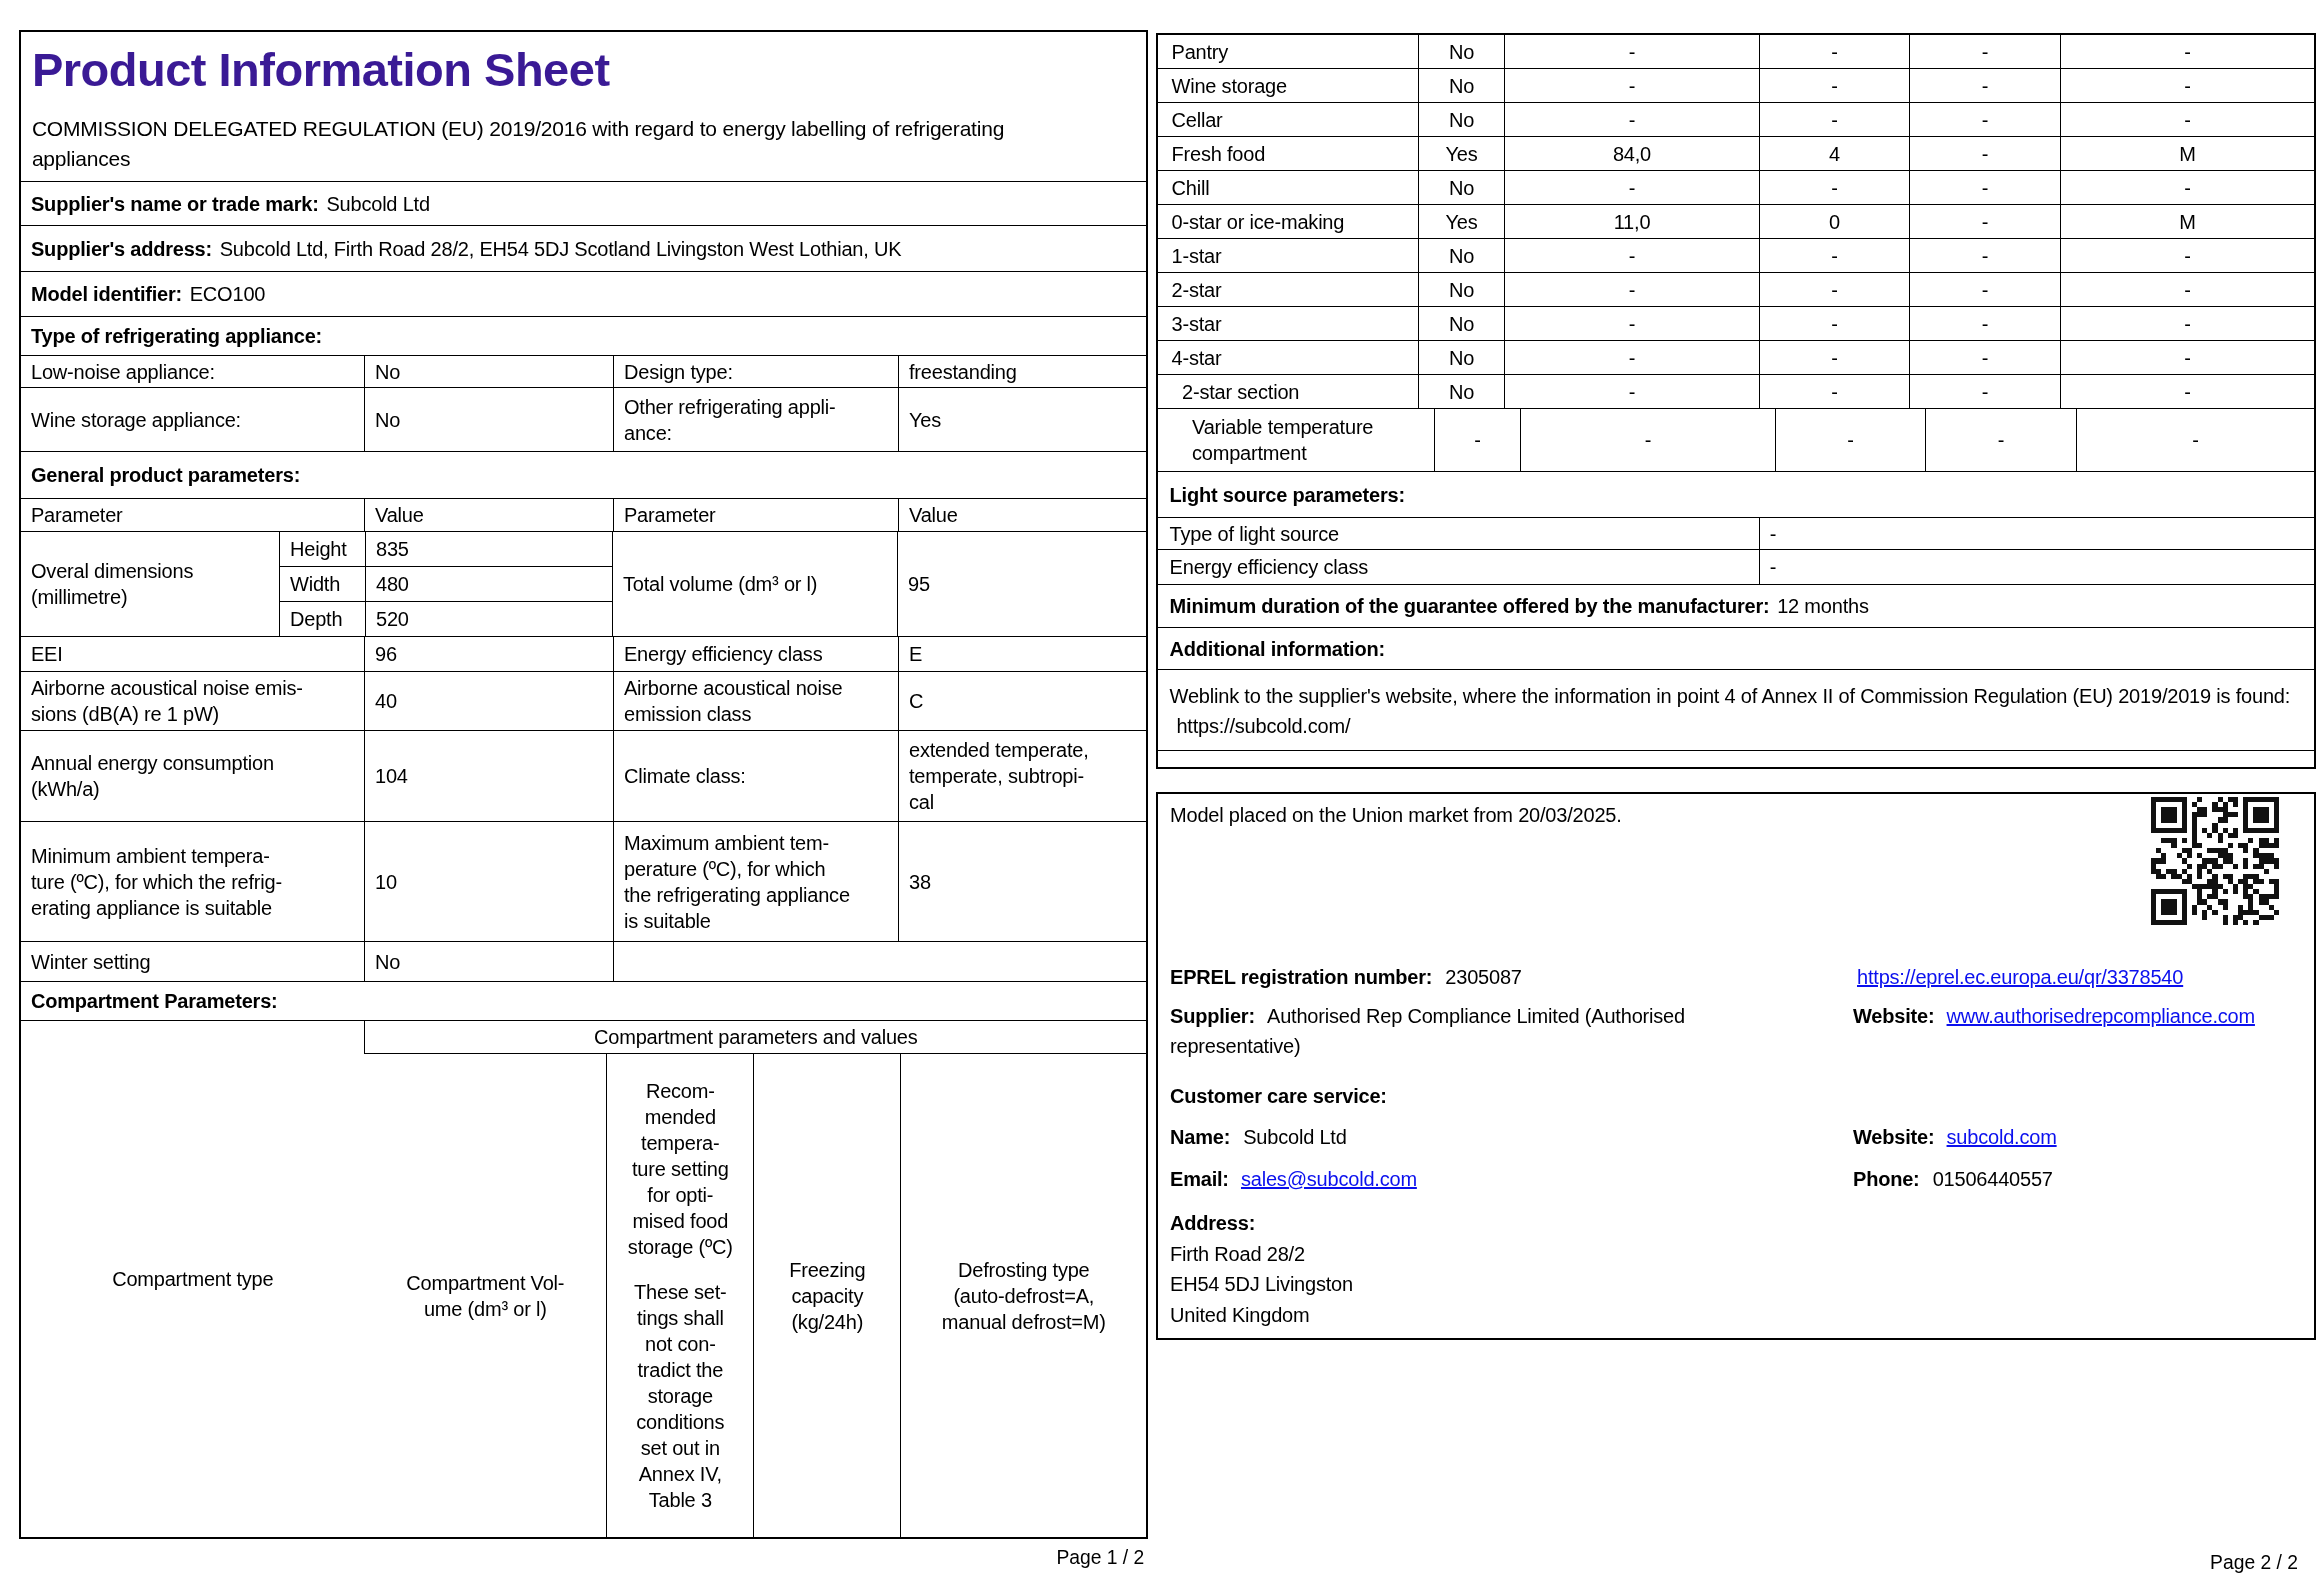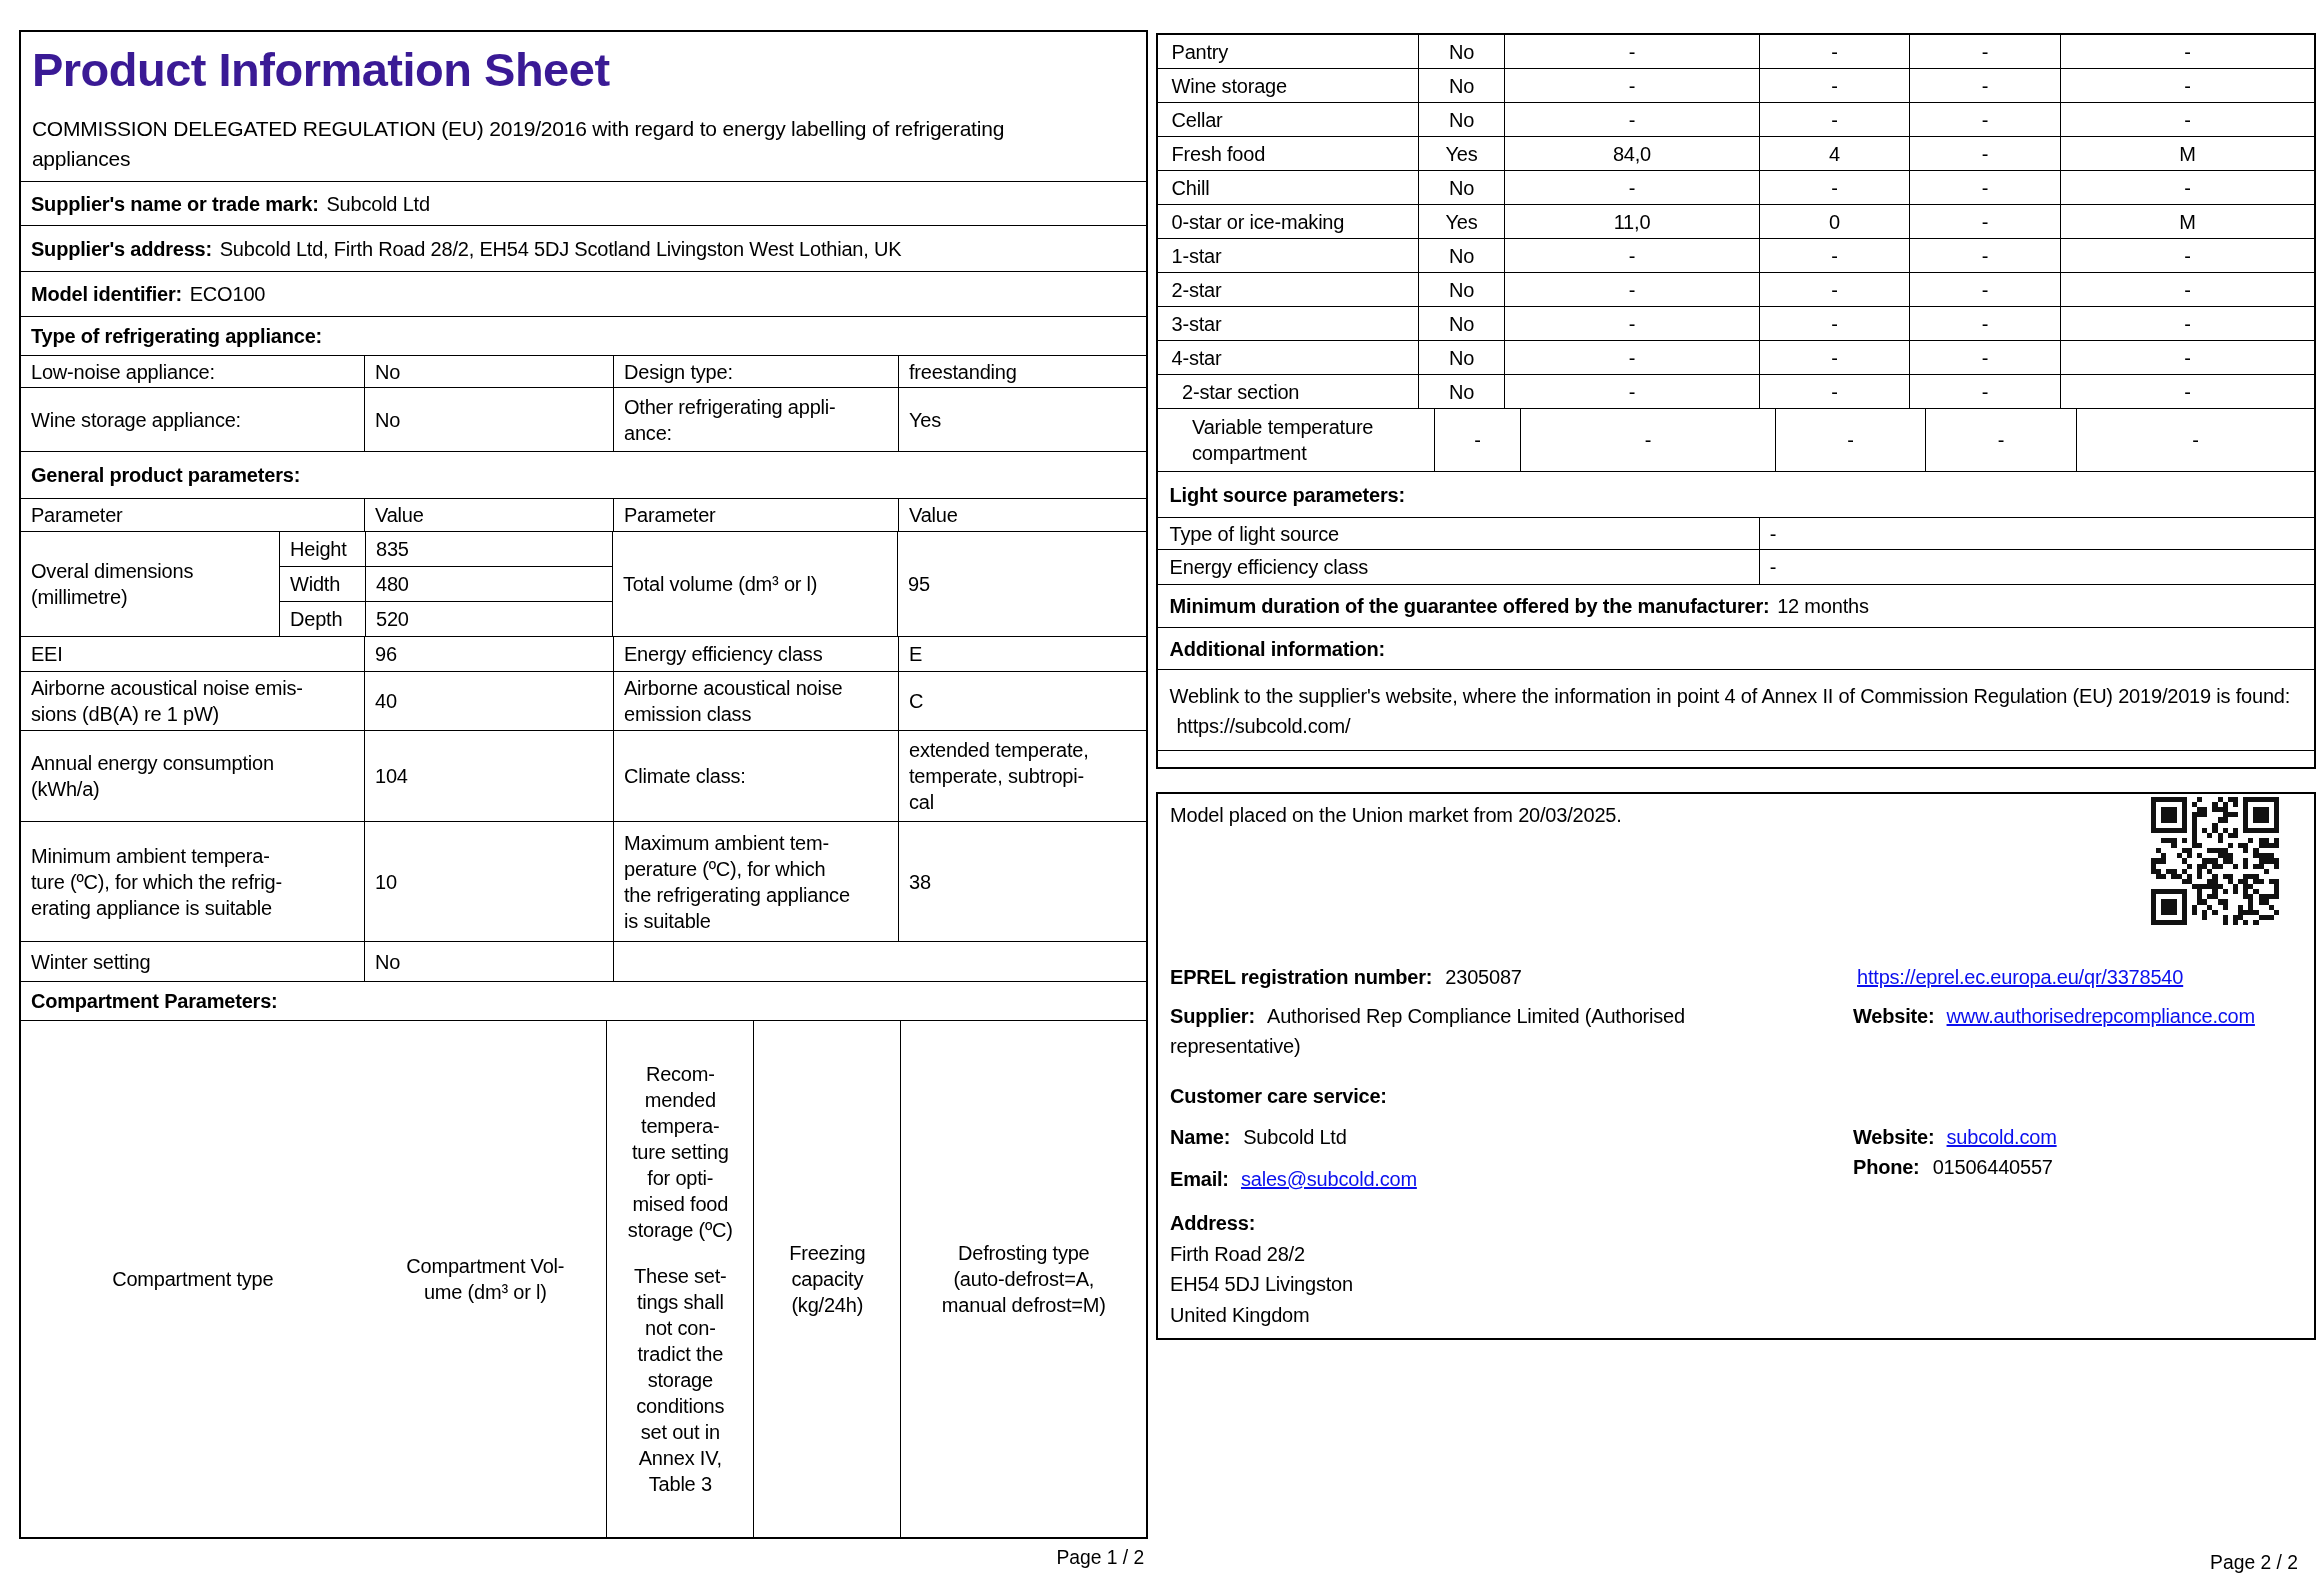--- a/index.html
+++ b/index.html
@@ -164,20 +164,21 @@
     <div class="c" style="flex:1;"></div>
   </div>
 
   <div class="row" style="height:39px;">
     <div class="c first b" style="flex:1;">Compartment Parameters:</div>
   </div>
 
   <div class="row" style="height:516px;">
     <div class="c first ctr" style="width:343px;">Compartment type</div>
     <div style="flex:1;display:flex;flex-direction:column;box-sizing:border-box;">
+      <div class="c ctr" style="height:33px;border-bottom:1.9px solid #000;">Compartment parameters and values</div>
       <div style="flex:1;display:flex;">
         <div class="c ctr pre" style="width:242px;border-left:none;">Compartment Vol-
 ume (dm³ or l)</div>
         <div class="c ctr" style="width:147px;flex-direction:column;justify-content:center;">
           <div class="pre">Recom-
 mended
 tempera-
 ture setting
 for opti-
 mised food
@@ -660,21 +661,21 @@
   </div>
   <div class="abs" style="left:695px;top:330px;">
     <span class="b">Website:</span>
     <span class="link" style="margin-left:6.8px;">subcold.com</span>
   </div>
 
   <div class="abs" style="left:12px;top:372px;">
     <span class="b">Email:</span>
     <span class="link" style="margin-left:6.8px;">sales@subcold.com</span>
   </div>
-  <div class="abs" style="left:695px;top:360px;">
+  <div class="abs" style="left:695px;top:372px;">
     <span class="b">Phone:</span>
     <span style="margin-left:7.7px;">01506440557</span>
   </div>
 
   <div class="abs b" style="left:12px;top:416px;">Address:</div>
   <div class="abs" style="left:12px;top:447px;">Firth Road 28/2</div>
   <div class="abs" style="left:12px;top:477px;">EH54 5DJ Livingston</div>
   <div class="abs" style="left:12px;top:508px;">United Kingdom</div>
 </div>
 

